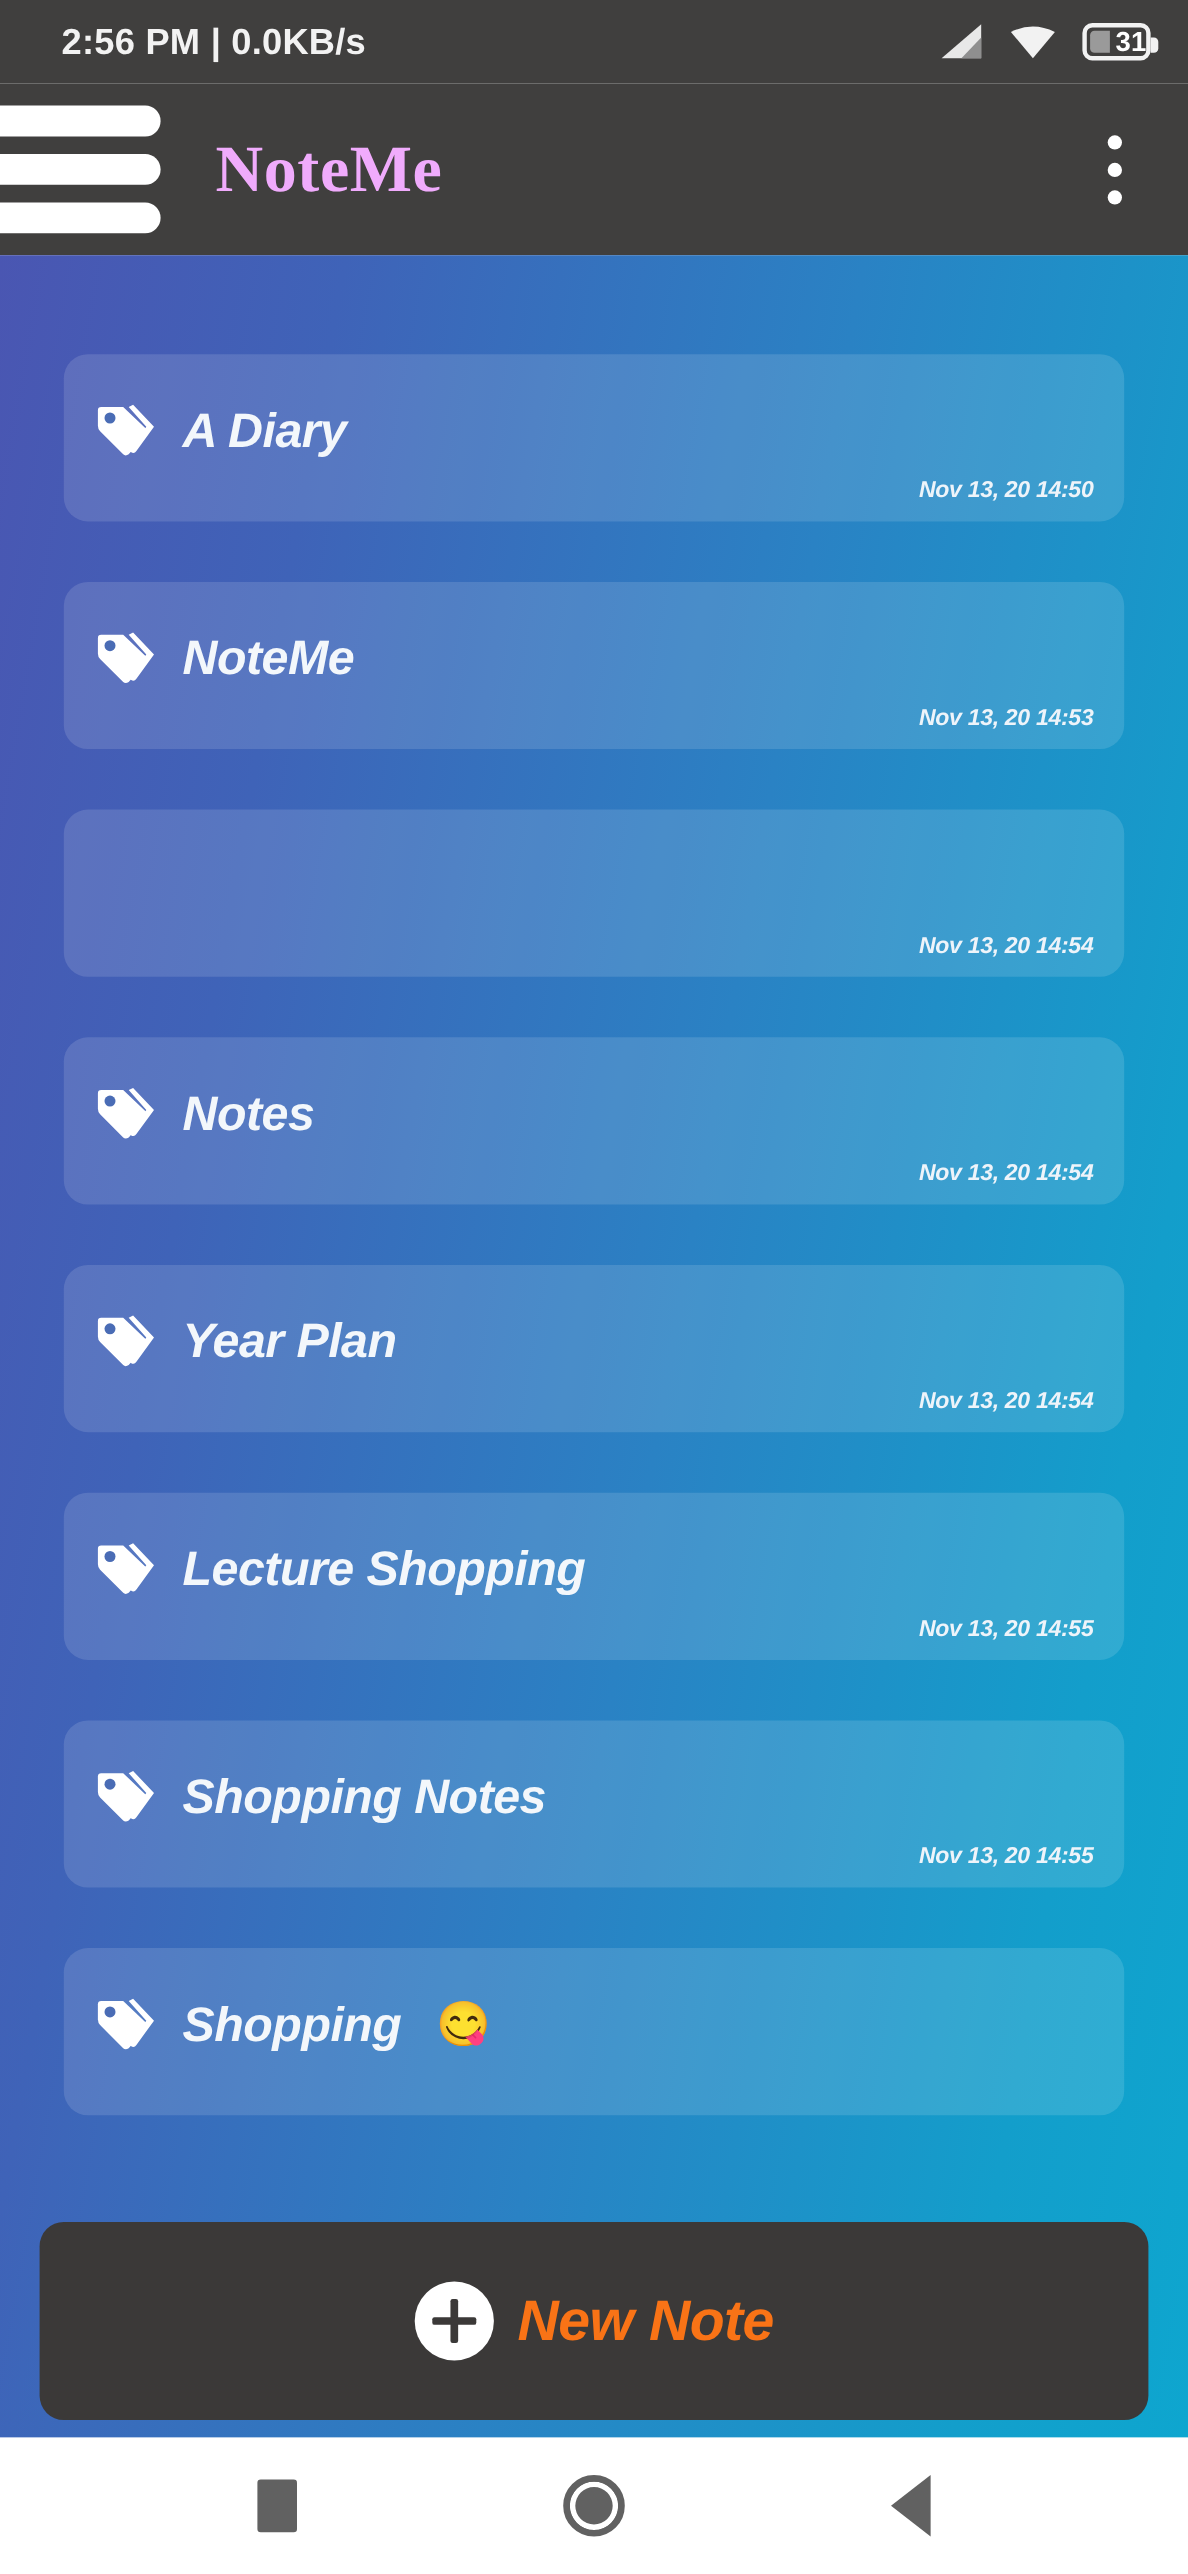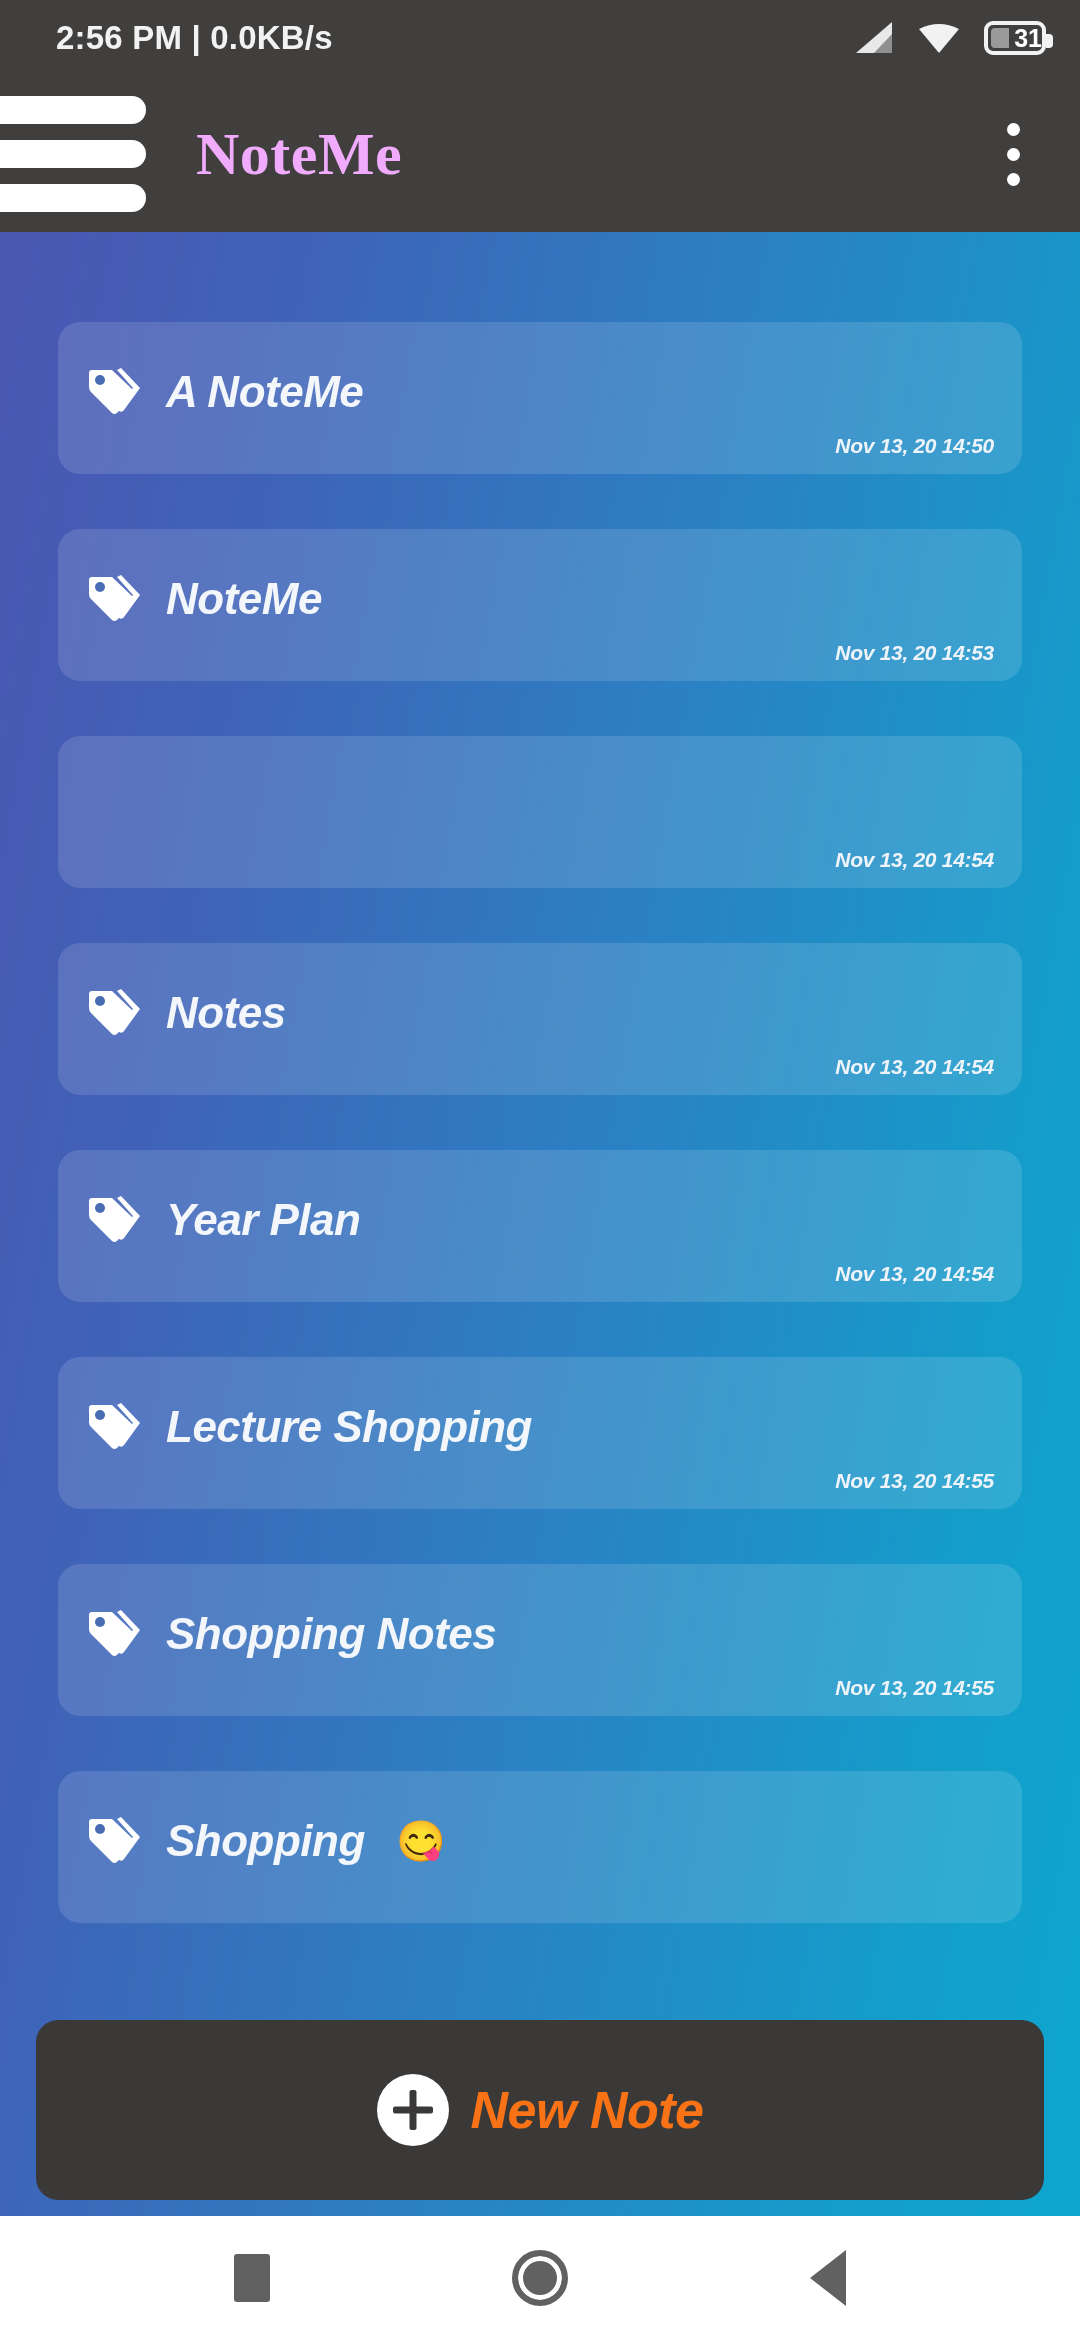--- a/index.html
+++ b/index.html
@@ -305,21 +305,21 @@
     <div id="note-list">
         <div class="note-card">
           <div class="note-head">
             <span>
               <svg class="tag-icon" width="56" height="52" viewBox="0 0 56 52">
                 <path d="M33 2 L52 22 L36 44 Q34 47 31 45 L29 43 L45 22 L29 4 Z" fill="#ffffff"></path>
                 <path d="M4 4 L24 4 L45 24 Q47 26 45 29 L29 47 Q26 49 24 47 L3 26 Q1 24 1 21 L1 7 Q1 4 4 4 Z" fill="#ffffff"></path>
                 <circle cx="12" cy="14" r="5" fill="#4a6cb5"></circle>
               </svg>
             </span>
-            <span class="note-title">A NoteMe</span>
+            <span class="note-title">A Diary</span>
           </div>
           <div class="note-date">Nov 13, 20 14:50</div>
         </div>
         <div class="note-card">
           <div class="note-head">
             <span>
               <svg class="tag-icon" width="56" height="52" viewBox="0 0 56 52">
                 <path d="M33 2 L52 22 L36 44 Q34 47 31 45 L29 43 L45 22 L29 4 Z" fill="#ffffff"></path>
                 <path d="M4 4 L24 4 L45 24 Q47 26 45 29 L29 47 Q26 49 24 47 L3 26 Q1 24 1 21 L1 7 Q1 4 4 4 Z" fill="#ffffff"></path>
                 <circle cx="12" cy="14" r="5" fill="#4a6cb5"></circle>

